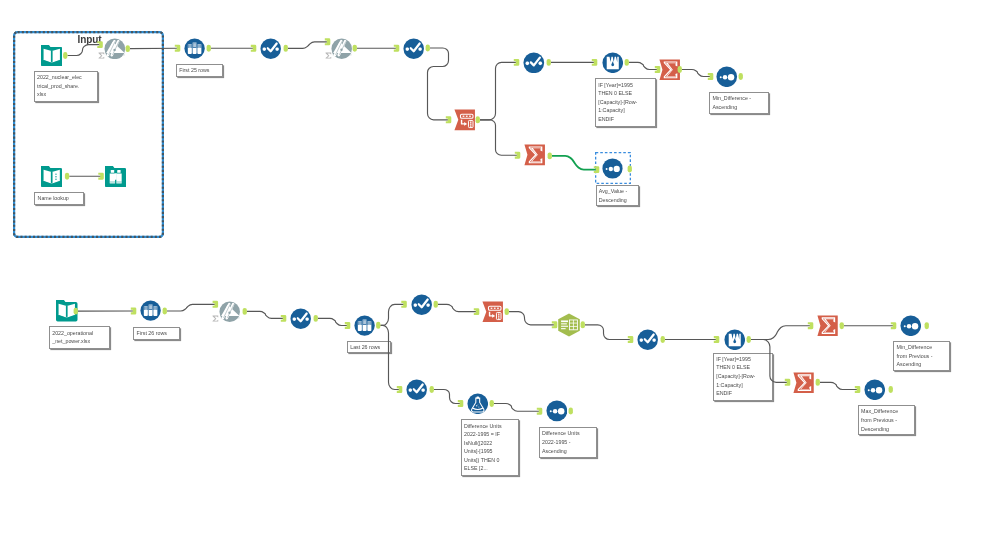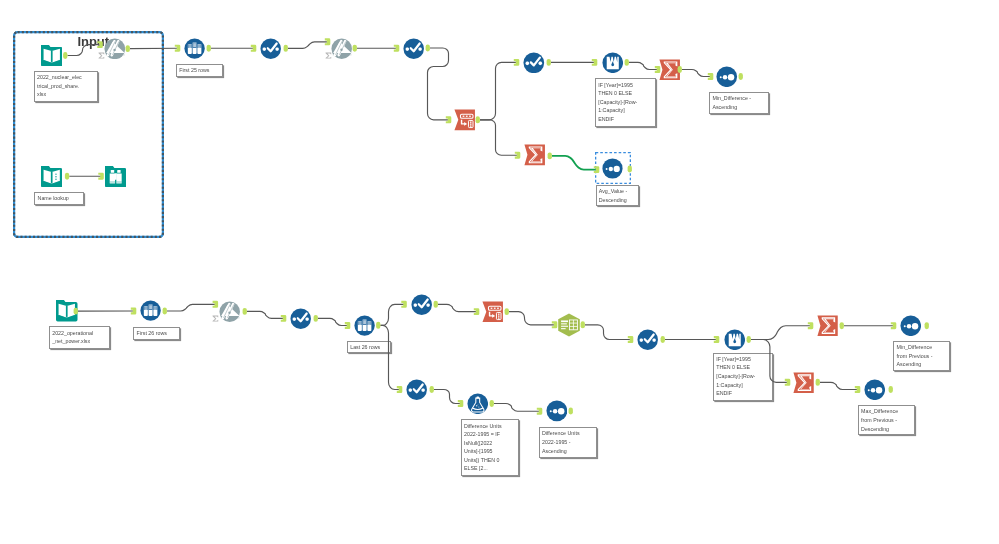--- a/index.html
+++ b/index.html
@@ -9,21 +9,21 @@
 .container-box{position:absolute;}
 .container-box svg{position:absolute;left:0;top:0;overflow:visible;display:block;}
 .node{position:absolute;line-height:0;}
 .node svg{display:block;}
 .node .icon{display:block;width:100%;height:100%;}
 .sel-box{position:absolute;box-sizing:border-box;}
 .sel-box svg{display:block;overflow:visible;}
 .lbl{position:absolute;background:#fff;border:1px solid #8f8f8f;box-sizing:border-box;
   box-shadow:1.2px 1.2px 0 -0.1px rgba(125,125,125,0.9);
   font-size:5.3px;line-height:8.55px;color:#4b4b4b;padding:1.4px 2.2px;white-space:pre;}
-.annot{position:absolute;font-size:13px;font-weight:bold;color:#3c3c3c;line-height:1;letter-spacing:-0.1px;}
+.annot{position:absolute;font-size:10px;font-weight:bold;color:#3c3c3c;line-height:1;letter-spacing:-0.1px;}
 .sigma-small{position:absolute;line-height:0;}
 .sigma-small svg{display:block;}
 svg.wires{position:absolute;left:0;top:0;width:999px;height:544px;overflow:visible;z-index:5;pointer-events:none;}
 .lbl{z-index:2;}
 .node{z-index:4;}
 </style>
 </head>
 <body>
 
 <div id="canvas">

